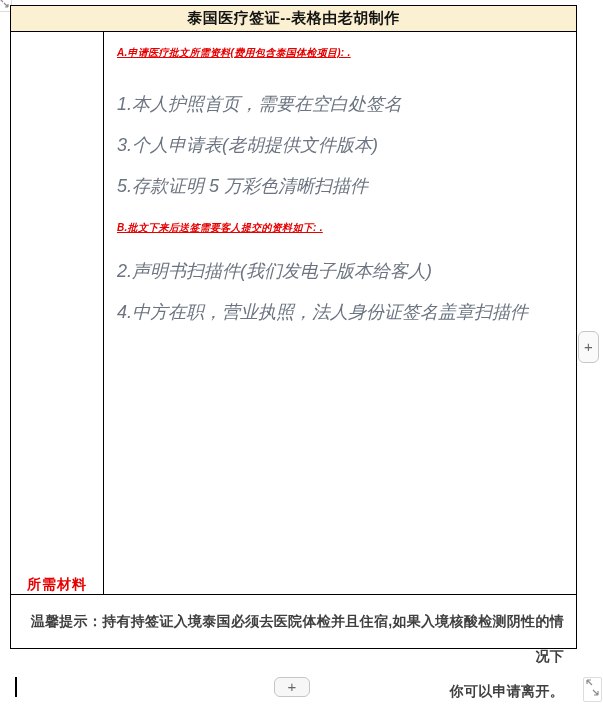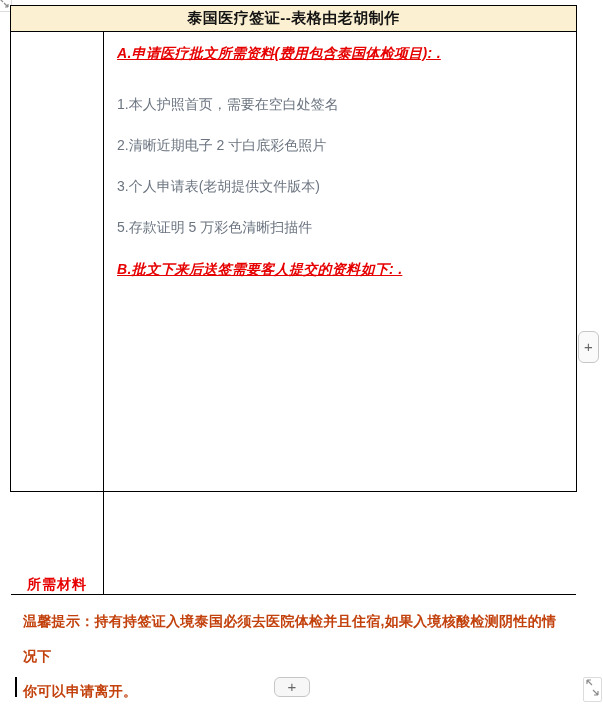--- a/index.html
+++ b/index.html
@@ -8,21 +8,21 @@
     position:relative;
     width:603px; height:707px;
     background:#ffffff;
     overflow:hidden;
     font-family:"Liberation Sans","DejaVu Sans",sans-serif;
   }
 
   
   .doc-table {
     position:absolute; left:10px; top:5px;
-    width:567px; height:487px;
+    width:567px; height:644px;
     border:1.5px solid #000;
     display:flex; flex-direction:column;
     background:#fff;
   }
   .header-row {
     height:26px; flex:0 0 26px;
     background:#fcf0d2;
     border-bottom:1.5px solid #000;
     display:flex; align-items:center; justify-content:center;
   }
@@ -43,37 +43,39 @@
   .materials-label {
     color:#e60000; font-weight:bold; font-size:14px; letter-spacing:1px;
   }
   .content-cell {
     flex:1 1 auto;
     padding:13px 10px 0 13px;
     overflow:hidden;
   }
   .sec-heading {
     color:#e60000; font-weight:bold; font-style:italic;
-    font-size:14px; line-height:16px;
+    font-size:10px; line-height:16px;
     text-decoration:underline;
     margin:0 0 36px 0;
     letter-spacing:0.3px;
   }
   .sec-heading.b { margin-bottom:28px; }
   .item {
-    color:#6b7480; font-size:14px; line-height:15px;
+    color:#6b7480; font-size:18px; line-height:15px;
     margin:0 0 26px 0;
+    font-style:italic;
   }
   .note-row {
     flex:1 1 auto;
     padding:9px 12px 0 12px;
   }
   .note-line {
-    color:#c2410c; font-weight:bold; font-size:14px; line-height:35px;
+    color:#404040; font-weight:bold; font-size:14px; line-height:35px;
     letter-spacing:0.3px;
+    text-align:right;
   }
 
   
   .insert-col-btn {
     position:absolute; left:578px; top:331px;
     width:21px; height:32px;
     background:#fafafa; border:1px solid #c6c6c6; border-radius:6px;
     color:#666; font-size:15px; line-height:30px; text-align:center;
     font-family:"Liberation Sans",sans-serif;
   }
@@ -121,25 +123,26 @@
 
   <div class="main-row">
 
     <div class="left-cell">
       <span class="materials-label">所需材料</span>
     </div>
 
     <div class="content-cell">
       <p class="sec-heading">A.申请医疗批文所需资料(费用包含泰国体检项目): .</p>
       <p class="item">1.本人护照首页，需要在空白处签名</p>
-      <p class="item">2.清晰近期电子 2 寸白底彩色照片</p>
       <p class="item">3.个人申请表(老胡提供文件版本)</p>
       <p class="item">5.存款证明 5 万彩色清晰扫描件</p>
 
       <p class="sec-heading b">B.批文下来后送签需要客人提交的资料如下: .</p>
+      <p class="item">2.声明书扫描件(我们发电子版本给客人)</p>
+      <p class="item">4.中方在职，营业执照，法人身份证签名盖章扫描件</p>
     </div>
   </div>
 
   <div class="note-row">
     <div class="note-line">温馨提示：持有持签证入境泰国必须去医院体检并且住宿,如果入境核酸检测阴性的情况下</div>
     <div class="note-line">你可以申请离开。</div>
   </div>
 
 </div>
 

